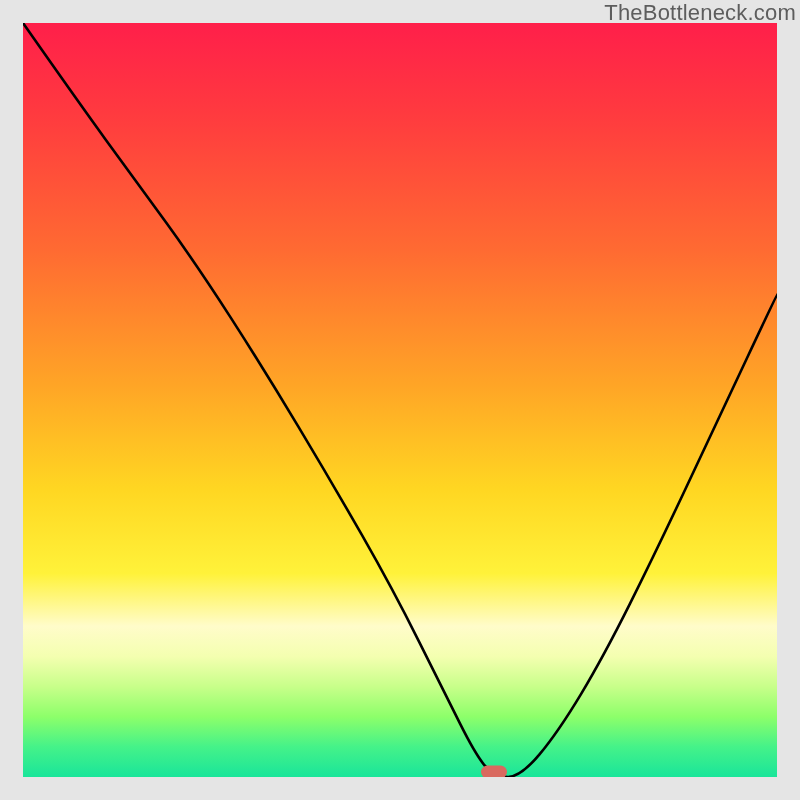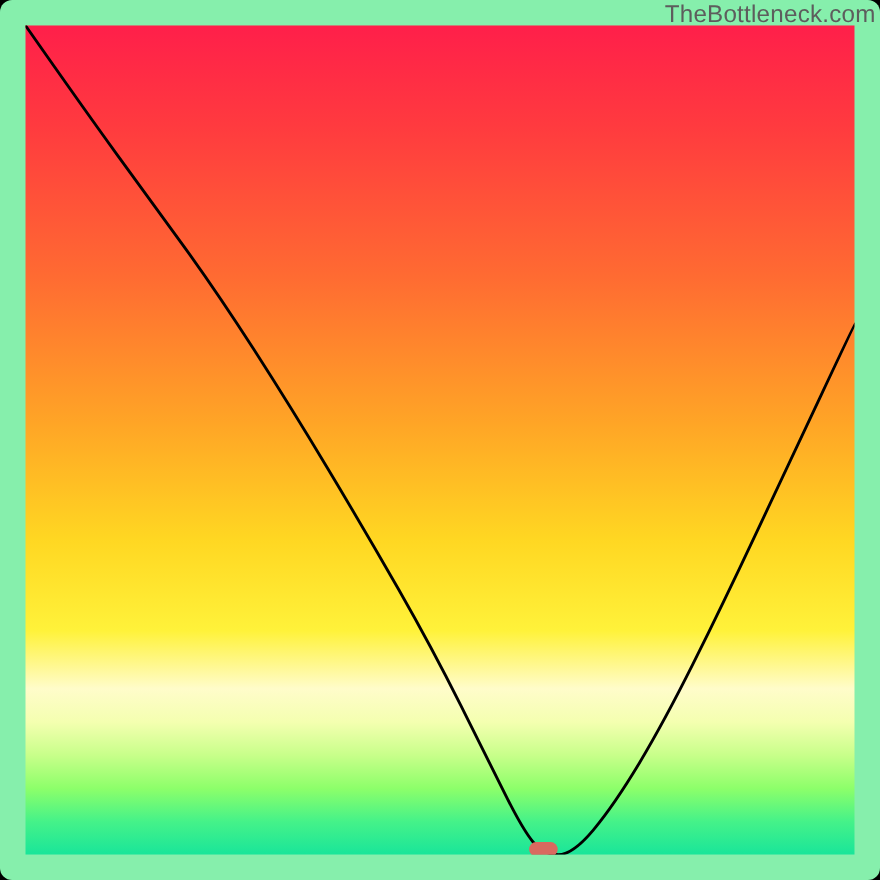--- a/index.html
+++ b/index.html
@@ -8,22 +8,21 @@
     width: 800px;
     height: 800px;
     overflow: hidden;
     background: #000;
     font-family: Arial, Helvetica, sans-serif;
   }
   .frame {
     position: relative;
     width: 800px;
     height: 800px;
-    background: #86efac;
-    border-radius: 11px;
+    background: #e5e5e5;
   }
   .plot-area {
     position: absolute;
     left: 23px;
     top: 23px;
     width: 754px;
     height: 754px;
     overflow: hidden;
   }
   .gradient {

